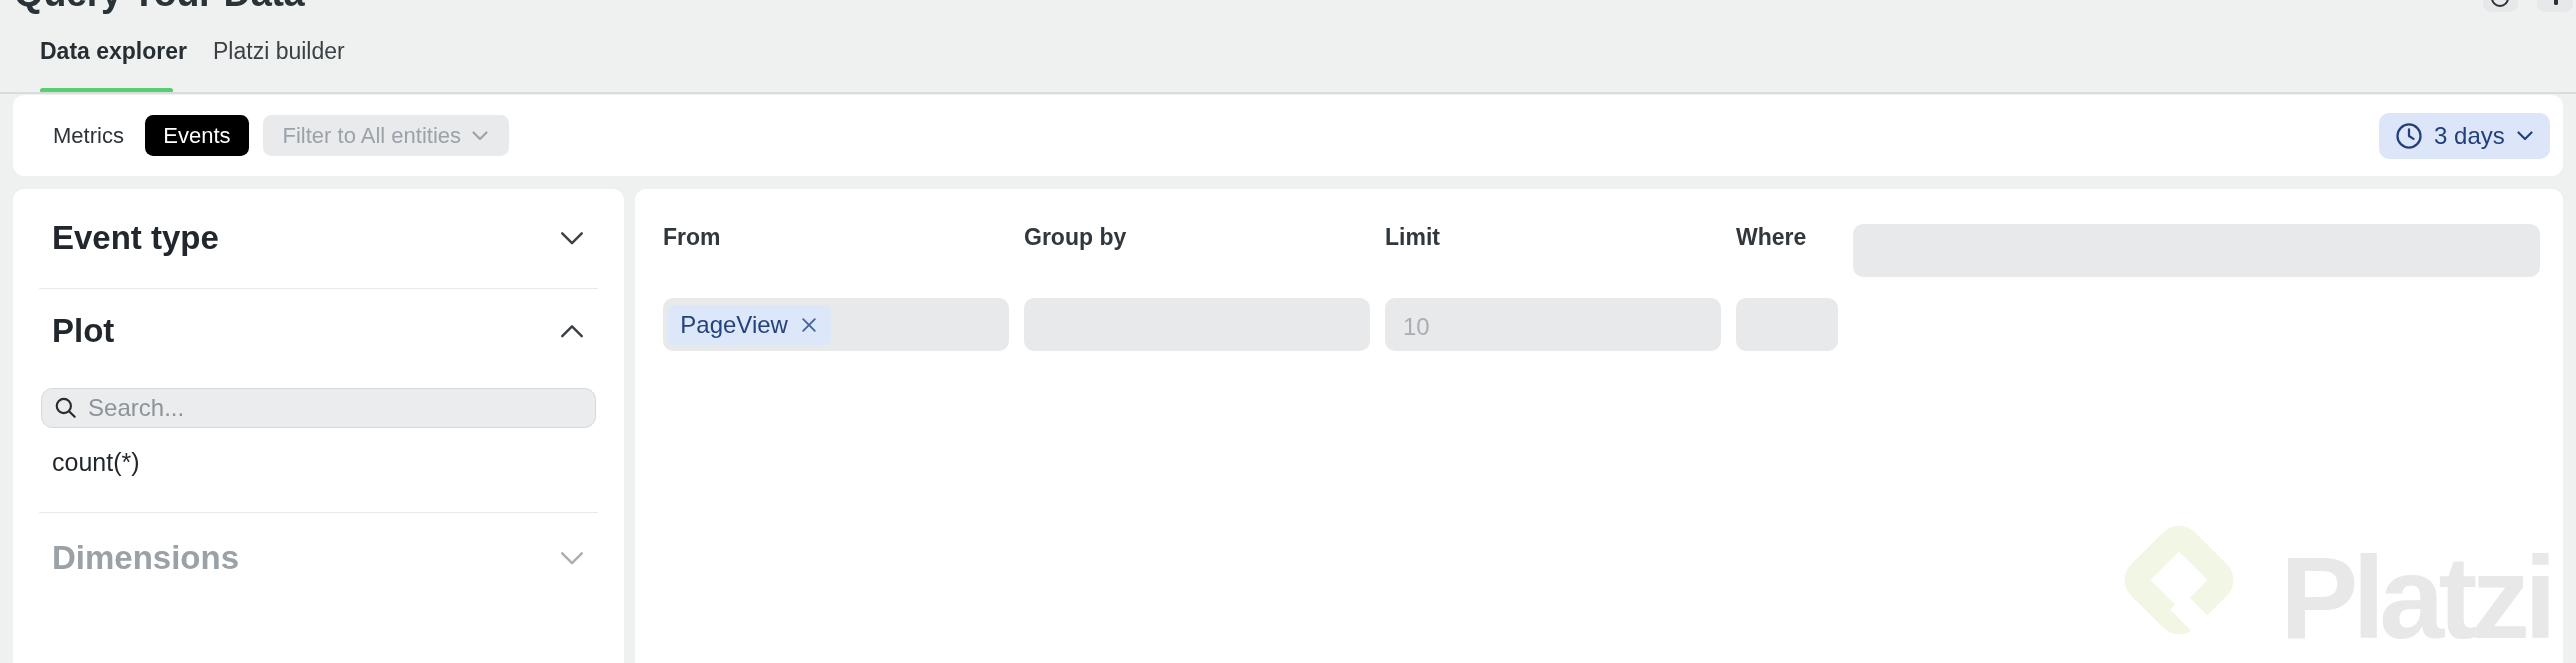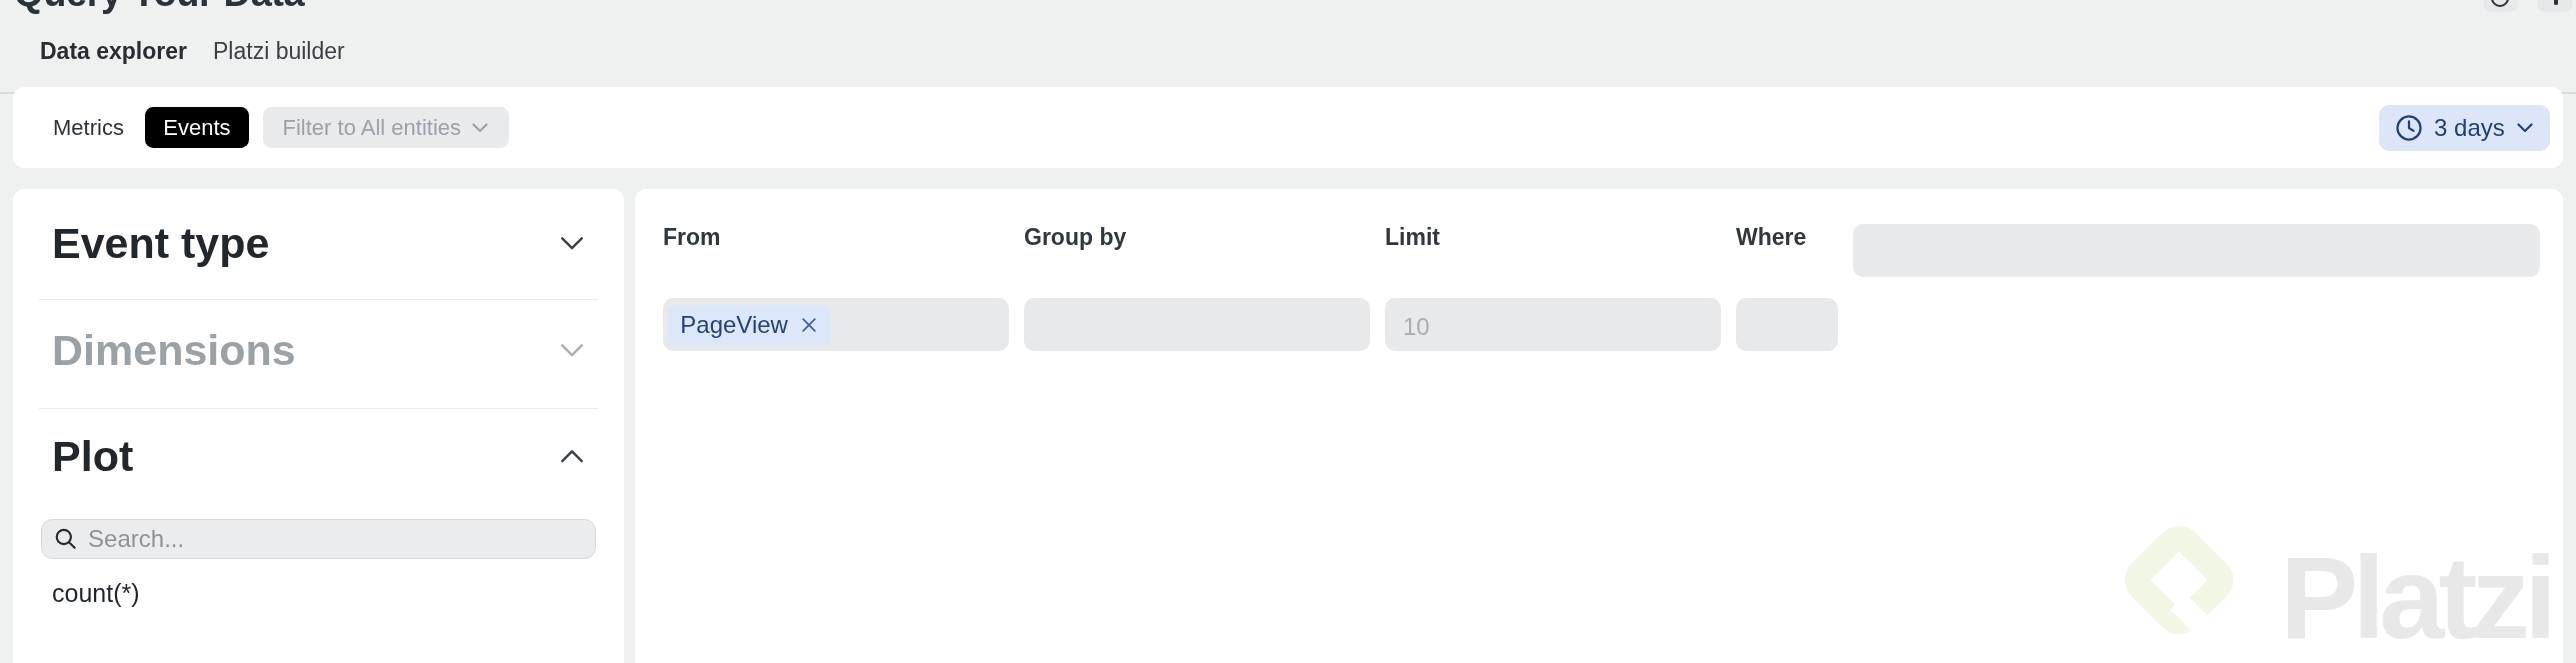--- a/index.html
+++ b/index.html
@@ -37,21 +37,21 @@
   .tab { cursor:pointer; color:#3a4146; }
   .tab.active { font-weight:700; color:#272e33; }
   .tab-underline {
     position:absolute; left:40px; top:88px; width:133px; height:5px;
     border-radius:2.5px;
   }
   .tabs-divider { position:absolute; left:0; right:0; top:92px; height:1.6px; background:#d9dcde; }
 
   
   .toolbar-card {
-    position:absolute; left:13px; right:13px; top:87px; height:81px;
+    position:absolute; left:13px; right:13px; top:95px; height:81px;
     background:#fff; border-radius:11.5px;
     display:flex; align-items:center; padding:0 13px 0 40px;
   }
   .metrics-btn { font-size:22px; color:#2b3238; margin-right:21.4px; cursor:pointer; background:none; border:none; font-family:inherit; }
   .events-btn {
     font-size:22px; color:#ffffff; background:#000000; border:none; font-family:inherit;
     height:41px; padding:0 18px; border-radius:8.2px; margin-right:14px; cursor:pointer;
   }
   .filter-btn {
     font-size:22px; color:#9ba2a9; background:#e8eaec; border:none; font-family:inherit;
@@ -69,21 +69,21 @@
   }
   .side-section { border-bottom:1.6px solid #e8eaeb; }
   .side-section:last-child { border-bottom:none; }
   .side-head {
     display:flex; align-items:center; justify-content:space-between;
     padding:0 13px 0 13px; cursor:pointer;
   }
   .sec-event .side-head { padding-top:30px; padding-bottom:31px; }
   .sec-plot  .side-head { padding-top:23px; }
   .sec-dim   .side-head { padding-top:26px; padding-bottom:33px; }
-  .side-title { font-size:43px; font-weight:700; color:#21272d; }
+  .side-title { font-size:33px; font-weight:700; color:#21272d; }
   .side-title.muted { color:#9aa1a7; }
   .search-box {
     margin:38px 1.6px 0 1.6px; height:40px; background:#eaeced;
     border:1.6px solid #d5d8da; border-radius:11.5px;
     display:flex; align-items:center; gap:10px; padding:0 11.5px;
   }
   .search-box input {
     flex:1; border:none; background:transparent; outline:none;
     font-family:inherit; font-size:24px; color:#2b3238;
   }
@@ -169,44 +169,44 @@
 
     <div class="side-section sec-event">
       <div class="side-head">
         <span class="side-title">Event type</span>
         <svg class="ic" width="26" height="16.5" viewBox="0 0 32 20">
           <polyline points="4,4 16,16 28,4" fill="none" stroke="#3a4147" stroke-width="3" stroke-linecap="round" stroke-linejoin="round"></polyline>
         </svg>
       </div>
     </div>
 
+    <div class="side-section sec-plot">
+      <div class="side-head">
+        <span class="side-title">Plot</span>
+        <svg class="ic" width="26" height="16.5" viewBox="0 0 32 20">
+          <polyline points="4,16 16,4 28,16" fill="none" stroke="#3a4147" stroke-width="3" stroke-linecap="round" stroke-linejoin="round"></polyline>
+        </svg>
+      </div>
+      <div class="search-box">
+        <svg class="ic" width="25" height="25" viewBox="0 0 30 30">
+          <circle cx="13" cy="12" r="8.5" fill="none" stroke="#272d33" stroke-width="2.6"></circle>
+          <line x1="19.5" y1="18.5" x2="26" y2="25" stroke="#272d33" stroke-width="2.6" stroke-linecap="round"></line>
+        </svg>
+        <input type="text" placeholder="Search..." style="">
+      </div>
+      <div class="plot-item">count(*)</div>
+    </div>
+
     <div class="side-section sec-dim">
       <div class="side-head">
         <span class="side-title muted">Dimensions</span>
         <svg class="ic" width="26" height="16.5" viewBox="0 0 32 20">
           <polyline points="4,4 16,16 28,4" fill="none" stroke="#a8aeb4" stroke-width="3" stroke-linecap="round" stroke-linejoin="round"></polyline>
         </svg>
       </div>
-    </div>
-
-    <div class="side-section sec-plot">
-      <div class="side-head">
-        <span class="side-title">Plot</span>
-        <svg class="ic" width="26" height="16.5" viewBox="0 0 32 20">
-          <polyline points="4,16 16,4 28,16" fill="none" stroke="#3a4147" stroke-width="3" stroke-linecap="round" stroke-linejoin="round"></polyline>
-        </svg>
-      </div>
-      <div class="search-box">
-        <svg class="ic" width="25" height="25" viewBox="0 0 30 30">
-          <circle cx="13" cy="12" r="8.5" fill="none" stroke="#272d33" stroke-width="2.6"></circle>
-          <line x1="19.5" y1="18.5" x2="26" y2="25" stroke="#272d33" stroke-width="2.6" stroke-linecap="round"></line>
-        </svg>
-        <input type="text" placeholder="Search..." style="">
-      </div>
-      <div class="plot-item">count(*)</div>
     </div>
 
   </div>
 
   <div class="main-card">
     <div class="qb-grid">
 
       <div class="qb-label">From</div>
       <div class="qb-label">Group by</div>
       <div class="qb-label">Limit</div>

